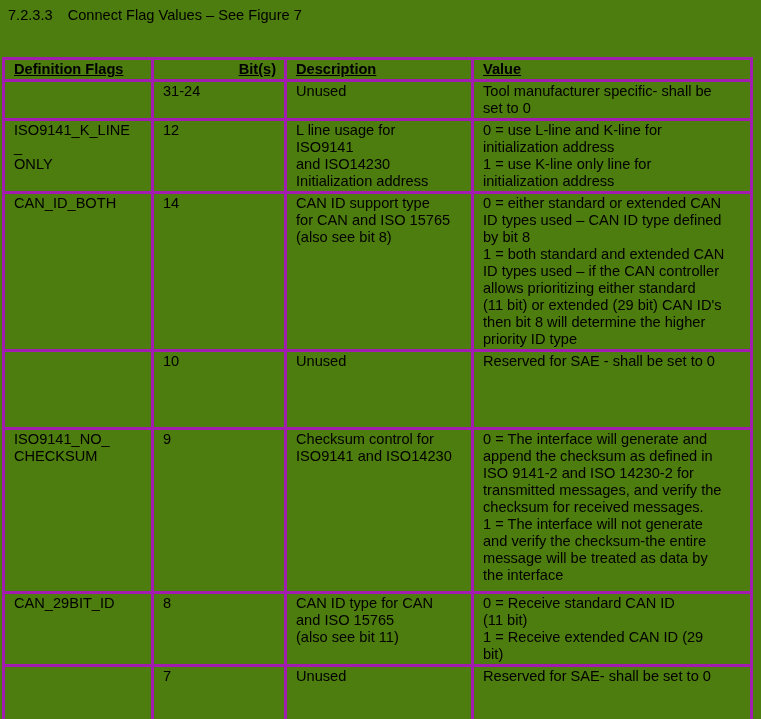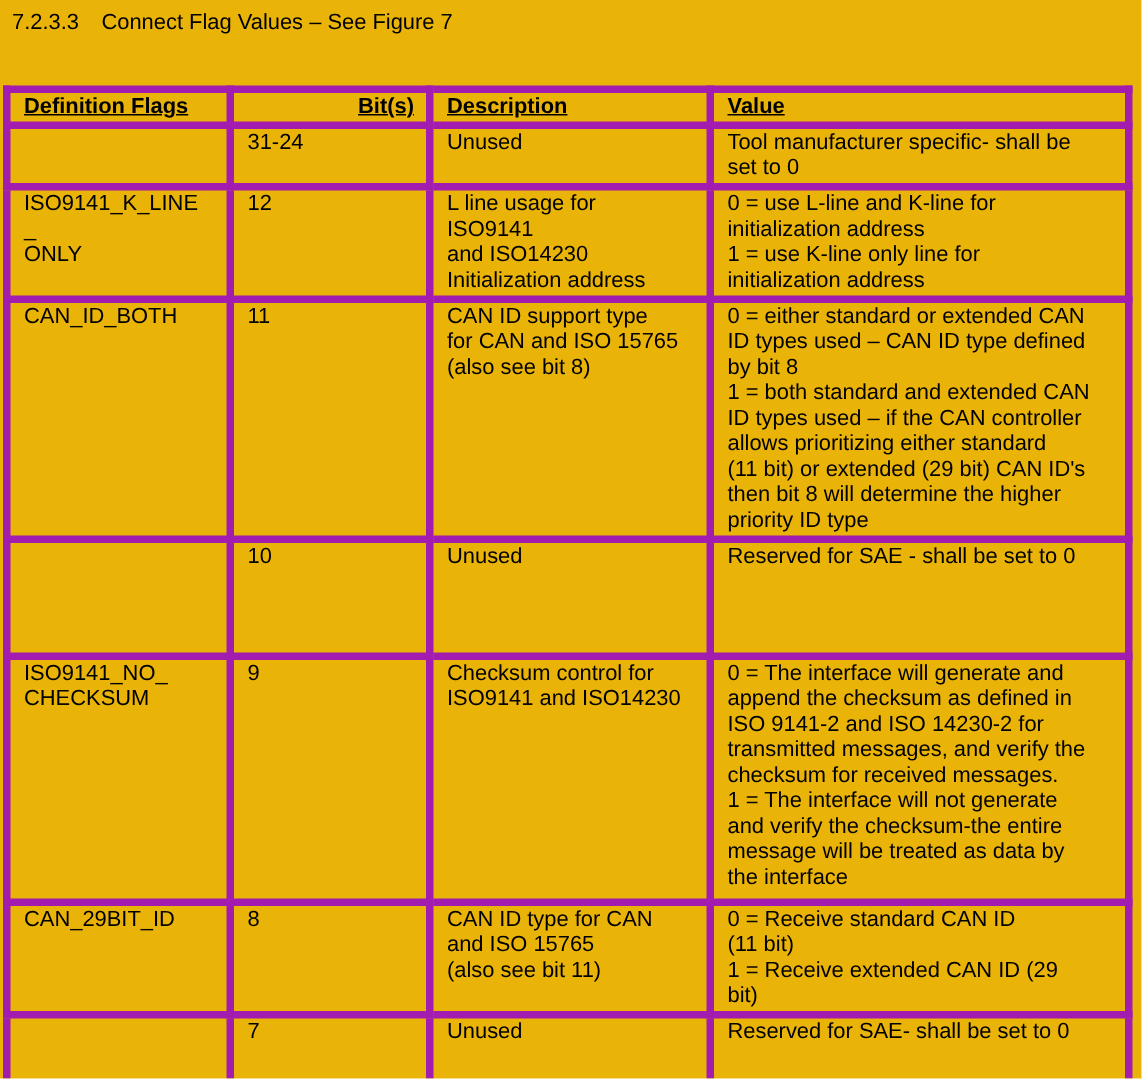--- a/index.html
+++ b/index.html
@@ -7,42 +7,42 @@
     margin: 0; padding: 0;
     background: #ffffff;
     width: 761px; height: 719px;
     font-family: "Liberation Sans", "DejaVu Sans", sans-serif;
     color: #000000;
     -webkit-font-smoothing: antialiased;
   }
   .page {
     position: relative;
     width: 761px; height: 719px;
-    background: #eab308;
+    background: #4d7c0f;
     overflow: hidden;
   }
   .section-heading {
     position: absolute;
     left: 8px; top: 7px;
     font-size: 14.6px;
     line-height: 17px;
     white-space: nowrap;
   }
   .section-heading .sec-num { margin-right: 15px; }
   table.flag-table {
     position: absolute;
     left: 2px; top: 57px;
     width: 748px;
     border-collapse: collapse;
     table-layout: fixed;
     font-size: 14.6px;
     line-height: 17px;
   }
   table.flag-table th, table.flag-table td {
-    border: 5px solid #a21caf;
+    border: 3px solid #a21caf;
     vertical-align: top;
     padding: 1px 8px 1px 9px;
     white-space: pre-line;
     overflow: hidden;
   }
   table.flag-table th {
     font-weight: bold;
     text-decoration: underline;
     text-align: left;
     white-space: nowrap;
@@ -113,21 +113,21 @@
 ISO9141
 and ISO14230
 Initialization address</td>
           <td>0 = use L-line and K-line for
 initialization address
 1 = use K-line only line for
 initialization address</td>
         </tr>
         <tr>
           <td>CAN_ID_BOTH</td>
-          <td>11</td>
+          <td>14</td>
           <td>CAN ID support type
 for CAN and ISO 15765
 (also see bit 8)</td>
           <td>0 = either standard or extended CAN
 ID types used – CAN ID type defined
 by bit 8
 1 = both standard and extended CAN
 ID types used – if the CAN controller
 allows prioritizing either standard
 (11 bit) or extended (29 bit) CAN ID's

